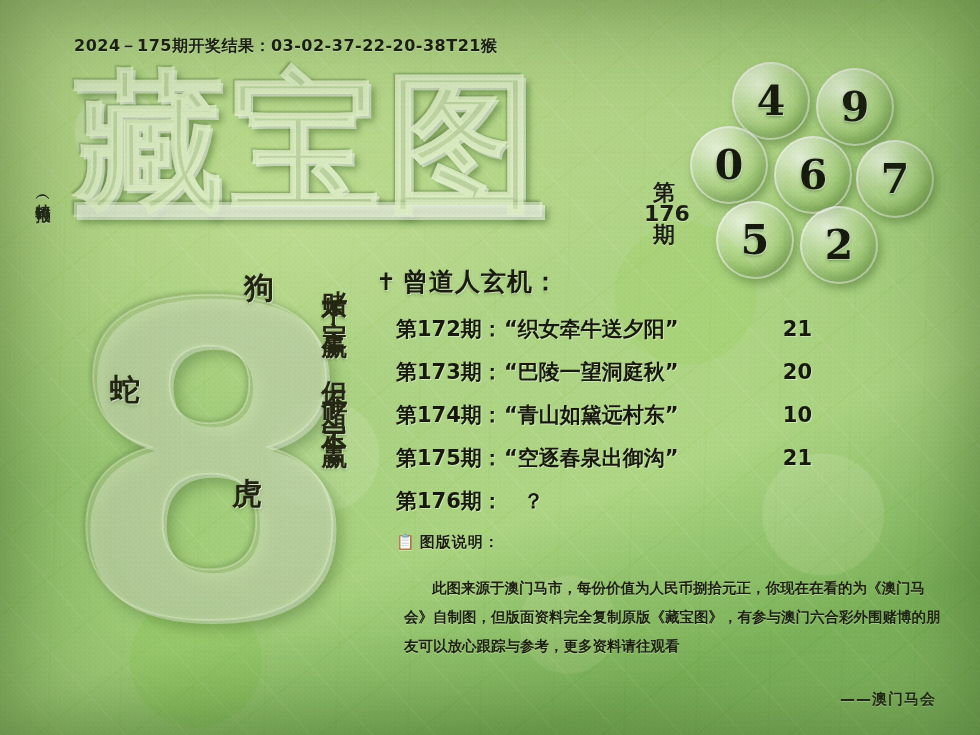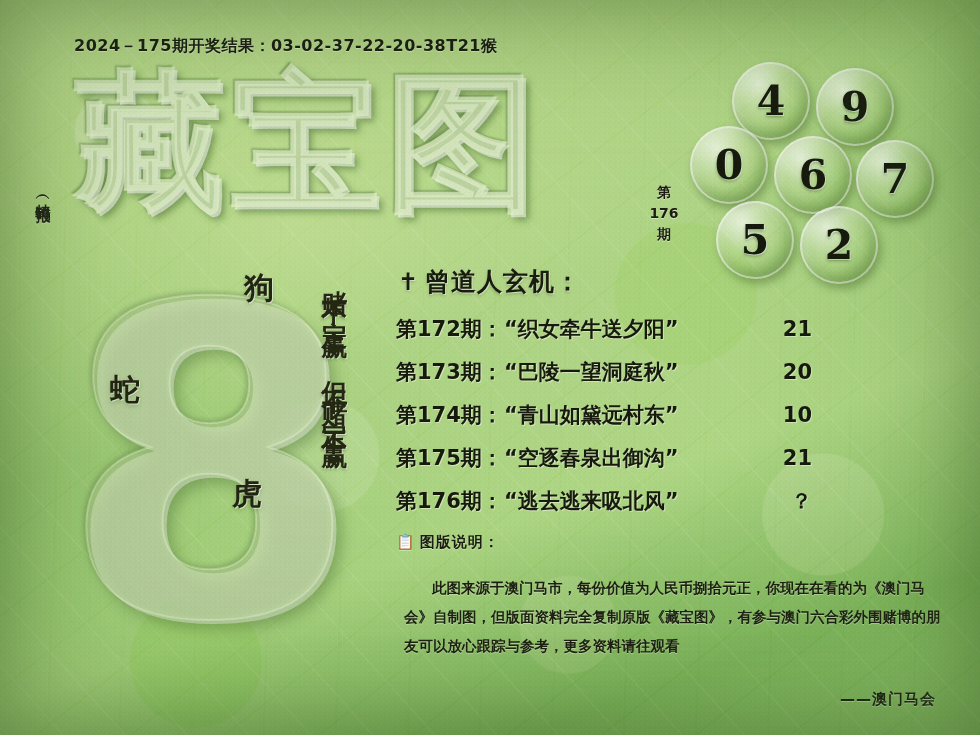--- a/index.html
+++ b/index.html
@@ -63,35 +63,36 @@
     font-size:150px;font-weight:700;line-height:180px;
     letter-spacing:6px;
     color:rgba(190,218,150,.55);
     text-shadow:
        3px 3px 0 rgba(255,255,255,.55),
        6px 6px 7px rgba(70,105,45,.55),
       -2px -2px 2px rgba(60,95,35,.40),
        0 0 2px rgba(255,255,255,.35);
     -webkit-text-stroke:1px rgba(245,255,225,.45);
     white-space:nowrap;
+    text-decoration:underline;
   }
 
   
   .te-ma-bao{
     position:absolute;left:24px;top:190px;width:28px;
     writing-mode:vertical-rl;text-orientation:upright;
     font-size:15px;font-weight:700;color:#1d2014;
     letter-spacing:2px;
     text-shadow:0 1px 0 rgba(255,255,255,.4);
   }
 
   
   .issue-box{
     position:absolute;left:644px;top:182px;width:40px;
-    text-align:center;font-size:14px;font-weight:700;color:#1b1d12;
+    text-align:center;font-size:22px;font-weight:700;color:#1b1d12;
     line-height:21px;
     text-shadow:0 1px 0 rgba(255,255,255,.45);
   }
 
   
   .balls{position:absolute;left:690px;top:58px;width:265px;height:225px;}
   .ball{
     position:absolute;width:78px;height:78px;border-radius:50%;
     background:
       radial-gradient(circle at 34% 28%, rgba(255,255,255,.70) 0%, rgba(255,255,255,.18) 34%, rgba(150,195,105,.12) 60%, rgba(90,135,55,.30) 100%);
@@ -141,21 +142,21 @@
   .slogan{
     position:absolute;left:318px;top:270px;height:410px;
     writing-mode:vertical-rl;text-orientation:upright;
     font-size:26px;font-weight:700;color:#22250f;letter-spacing:10px;
     text-shadow:1px 1px 0 rgba(255,255,255,.5),0 2px 3px rgba(60,95,35,.35);
     white-space:nowrap;
   }
 
   
   .oracle-title{
-    position:absolute;left:398px;top:265px;
+    position:absolute;left:376px;top:265px;
     font-size:25px;font-weight:700;color:#171a0c;
     letter-spacing:1px;
     text-shadow:1px 1px 0 rgba(255,255,255,.5),0 2px 3px rgba(60,95,35,.35);
     white-space:nowrap;
   }
   .oracle-title .cross{font-size:24px;margin-right:6px;}
   .rows{position:absolute;left:396px;top:315px;width:470px;}
   .row{
     display:flex;align-items:baseline;height:43px;
     font-size:21px;font-weight:700;color:#15180b;
@@ -256,21 +257,20 @@
       <span class="phrase">“青山如黛远村东”</span>
       <span class="num">10</span>
     </div>
     <div class="row">
       <span class="issue">第175期：</span>
       <span class="phrase">“空逐春泉出御沟”</span>
       <span class="num">21</span>
     </div>
     <div class="row">
       <span class="issue">第176期：</span>
-      <span class="phrase">“逃去逃来吸北风”</span>
       <span class="num">？</span>
     </div>
   </div>
 
   <div class="desc-title">
     <span class="bookicon">📋</span><span>图版说明：</span>
   </div>
 
   <div class="desc-body">此图来源于澳门马市，每份价值为人民币捌拾元正，你现在在看的为《澳门马会》自制图，但版面资料完全复制原版《藏宝图》，有参与澳门六合彩外围赌博的朋友可以放心跟踪与参考，更多资料请往观看</div>
 

